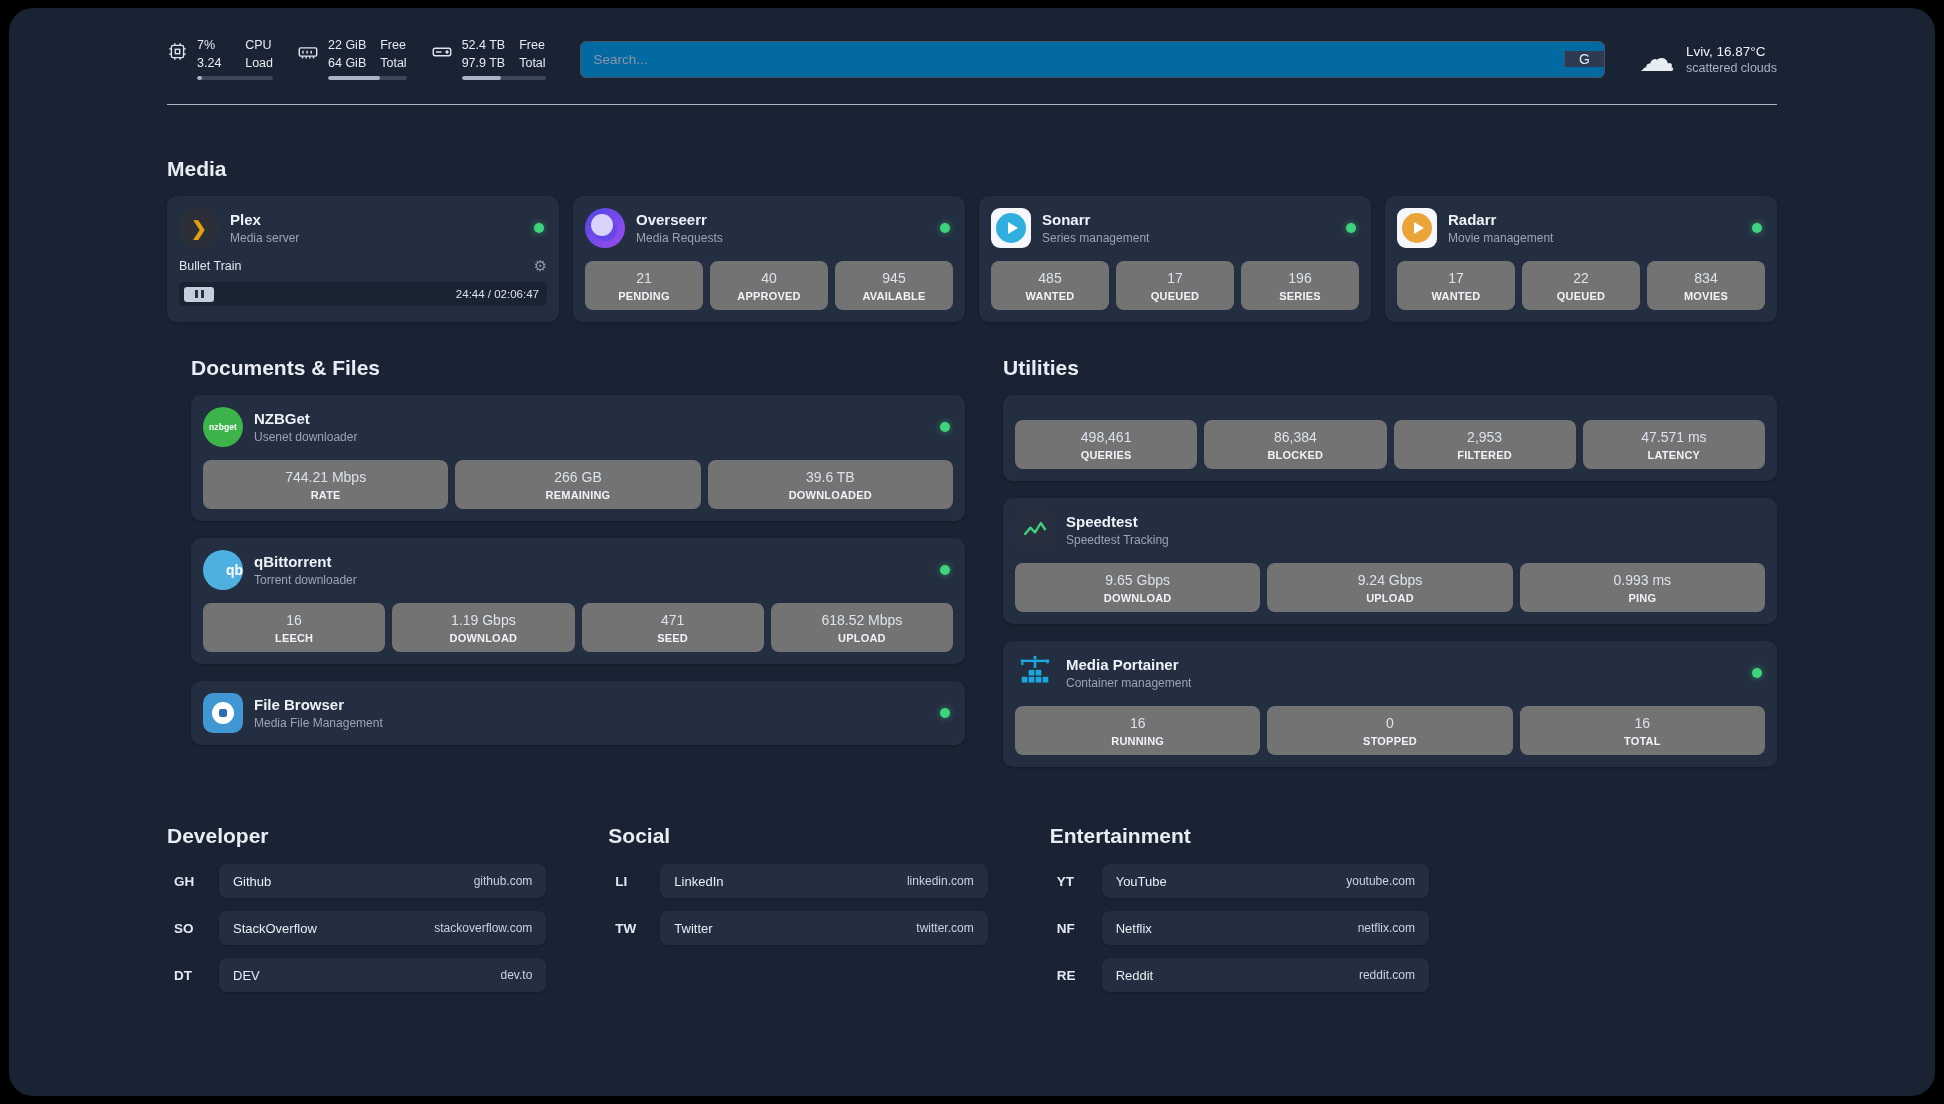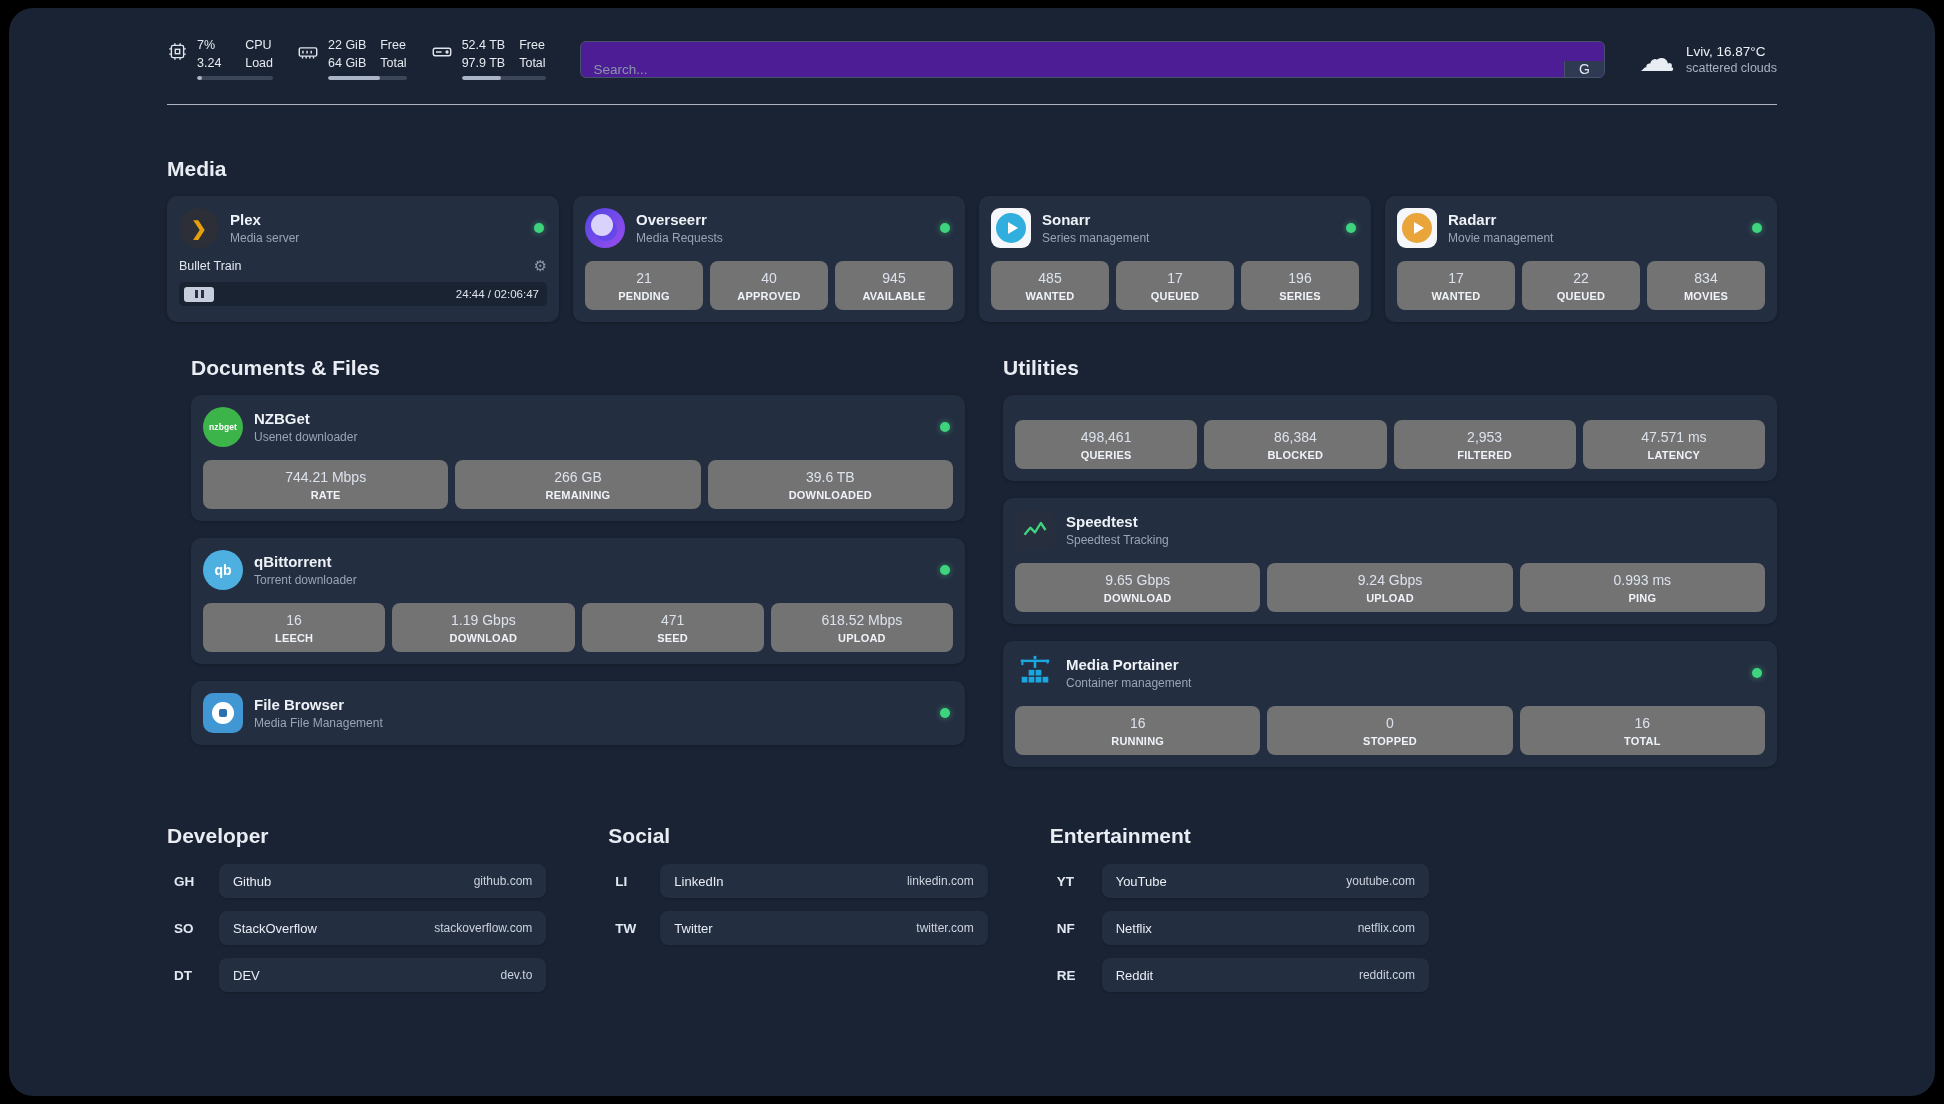--- a/index.html
+++ b/index.html
@@ -11,21 +11,21 @@
 
   
   .topbar { display:flex; align-items:center; gap:24px; }
   .monitor { display:flex; gap:9px; }
   .mon-icon { color:#dfe4ec; padding-top:3px; }
   .mon-main { display:flex; flex-direction:column; gap:5px; min-width:76px; }
   .mon-text { display:flex; gap:14px; justify-content:space-between; }
   .mon-col { display:flex; flex-direction:column; gap:2px; font-size:12.5px; color:#e7ebf1; line-height:1.25; }
   .mon-bar { height:4px; background:#3b4659; border-radius:2px; overflow:hidden; }
   .mon-bar i { display:block; height:100%; background:#a9b4c6; border-radius:2px; }
-  .search { flex:1; display:flex; align-items:flex-end; height:37px; background:#4c1d95;
+  .search { flex:1; display:flex; align-items:center; height:37px; background:#0369a1;
             border:1px solid #45506a; border-radius:6px; overflow:hidden; margin:0 10px; }
   .search input { flex:1; background:transparent; border:0; outline:0; color:#e4e9f1;
                   font-size:13.5px; padding:0 13px; font-family:inherit; }
   .search input::placeholder { color:#8b95a8; }
   .search-btn { width:40px; display:flex; align-items:center; justify-content:center;
                 background:#2d3a52; border-left:1px solid #45506a; color:#e4e9f1;
                 font-size:14px; cursor:pointer; }
   .weather { display:flex; align-items:center; gap:11px; }
   .weather-icon { font-size:36px; color:#e8ecf3; line-height:1; }
   .weather-l1 { font-size:13.5px; color:#eef1f6; }
@@ -76,21 +76,21 @@
   .overseerr-swirl { width:22px; height:22px; border-radius:50%; background:#d9d3fb;
                      transform:translate(-3px,-3px); box-shadow:4px 5px 0 0 rgba(79,70,229,.55); }
   .white-tile { background:#f5f7fa; border-radius:9px; }
   .inner-circle { width:30px; height:30px; border-radius:50%; display:flex; align-items:center; justify-content:center; }
   .sonarr-c { background:#30aede; }
   .radarr-c { background:#e9a43a; }
   .play-tri { width:0; height:0; border-top:6px solid transparent; border-bottom:6px solid transparent;
               border-left:10px solid #fff; margin-left:3px; }
   .nzbget-bg { background:#3cb44a; }
   .nzbget-txt { color:#fff; font-size:8.5px; font-weight:700; letter-spacing:.1px; }
-  .qb-bg { background:#4db0e0; }
+  .qb-bg { background:#4db0e0;justify-content:flex-end; }
   .qb-txt { color:#fff; font-size:14px; font-weight:700; }
   .fb-tile { background:#4197d3; border-radius:10px; }
   .fb-circle { width:22px; height:22px; border-radius:50%; background:#fff; display:flex; align-items:center; justify-content:center; }
   .fb-dot { width:8px; height:8px; border-radius:2px; background:#2c6fae; }
   .speedtest-tile { background:#272e3d; border-radius:9px; }
 
   
   .bookmarks { display:flex; gap:62px; margin-top:40px; width:1262px; }
   .bm-group { flex:1; min-width:0; }
   .bm-title { margin-bottom:16px; }

